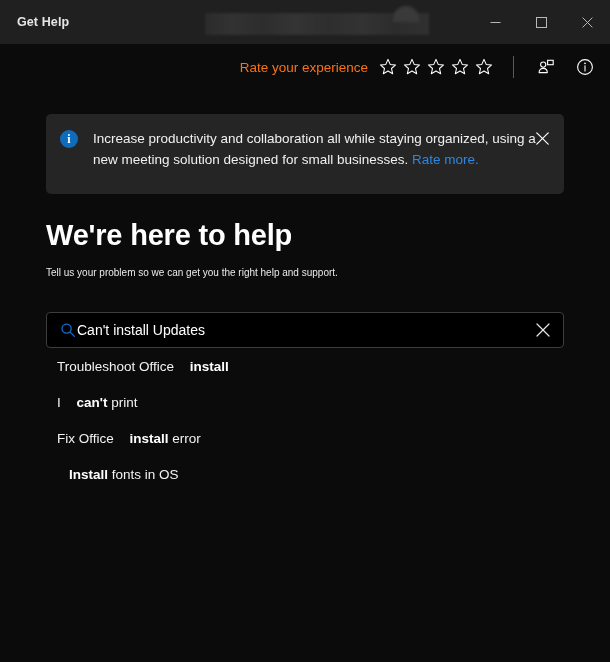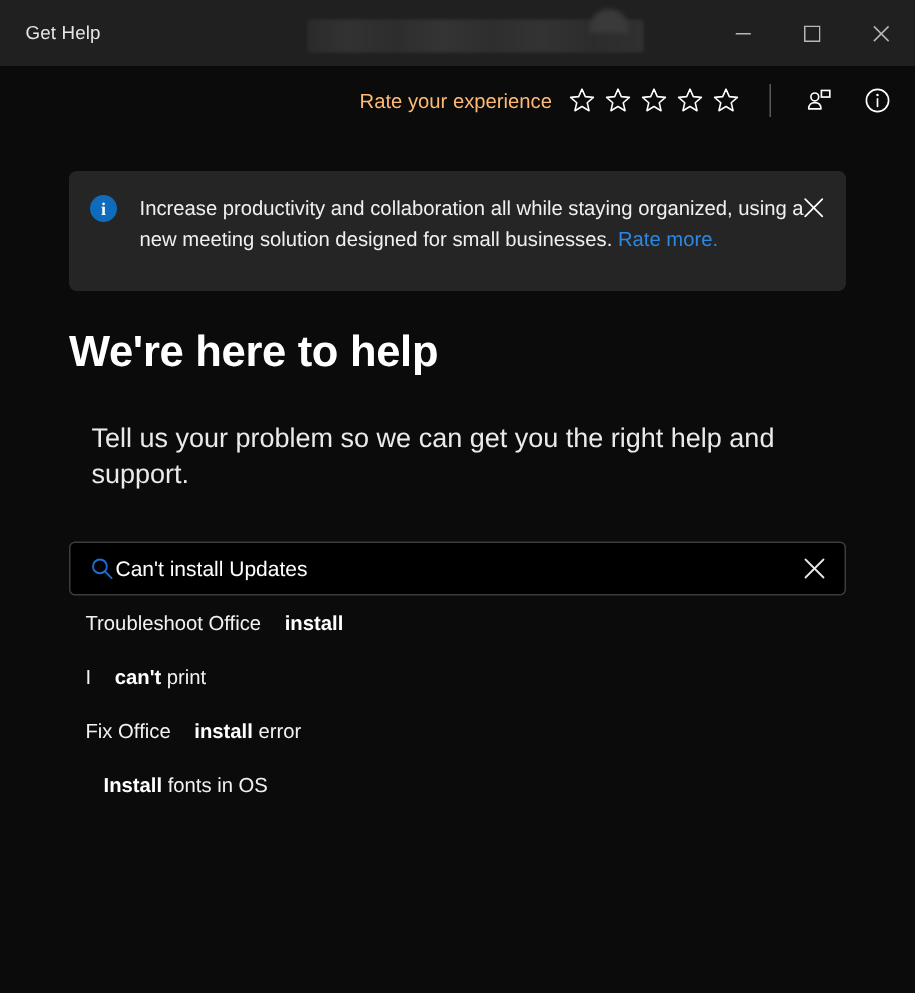--- a/index.html
+++ b/index.html
@@ -29,20 +29,21 @@
 
   
   .titlebar {
     position: relative;
     height: 44px;
     min-height: 44px;
     background: #202020;
     display: flex;
     align-items: center;
     flex: 0 0 auto;
+    font-weight: bold;
   }
   .titlebar-title {
     font-size: 12.5px;
     color: #e6e6e6;
     margin-left: 17px;
     letter-spacing: 0.1px;
     white-space: nowrap;
   }
   .titlebar-redacted {
     position: absolute;
@@ -96,21 +97,21 @@
     padding-right: 10px;
     flex: 0 0 auto;
   }
   .rate-group {
     display: flex;
     align-items: center;
     gap: 9px;
   }
   .rate-label {
     font-size: 13.5px;
-    color: #fdba74;
+    color: #f97316;
     white-space: nowrap;
   }
   .stars {
     display: flex;
     align-items: center;
     gap: 2px;
   }
   .star-btn {
     width: 22px;
     height: 22px;
@@ -202,23 +203,23 @@
   .headline {
     margin: 0;
     padding-top: 25px;
     font-size: 29px;
     font-weight: bold;
     color: #ffffff;
     letter-spacing: -0.2px;
     line-height: 1.15;
   }
   .subhead {
-    margin: 15px;
+    margin: 0;
     padding-top: 14px;
-    font-size: 18px;
+    font-size: 10px;
     color: #eaeaea;
     line-height: 1.3;
   }
 
   
   .search-wrap {
     margin-top: 33px;
     height: 36px;
     background: #000000;
     border: 1px solid #3d3d3d;

